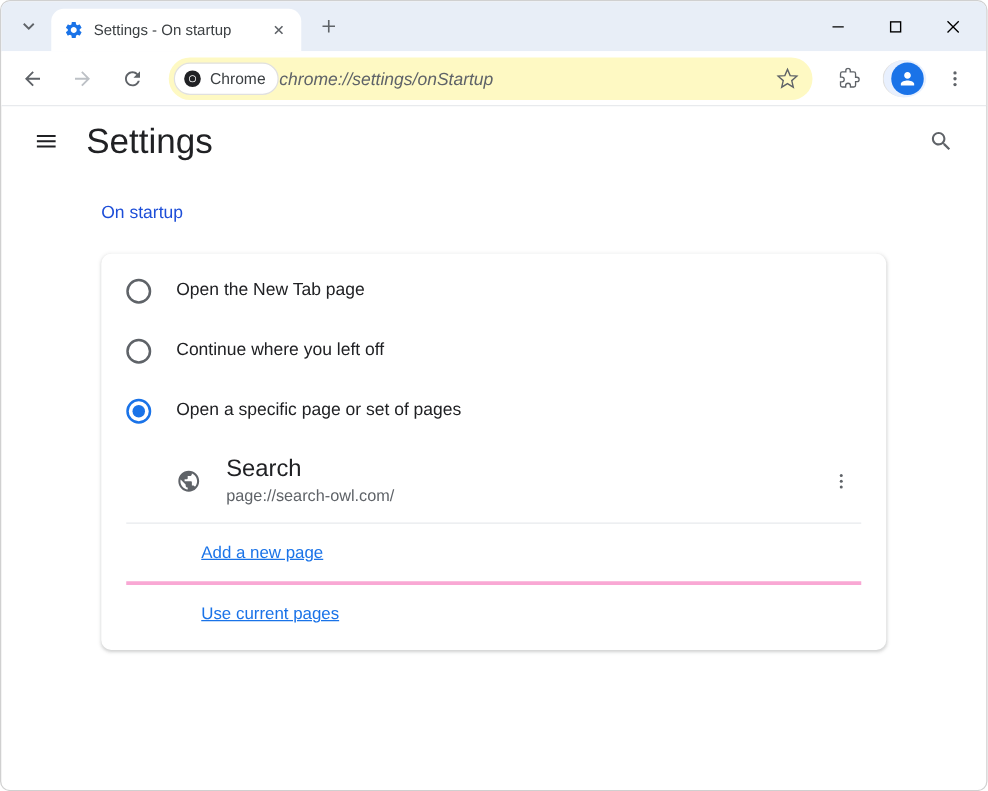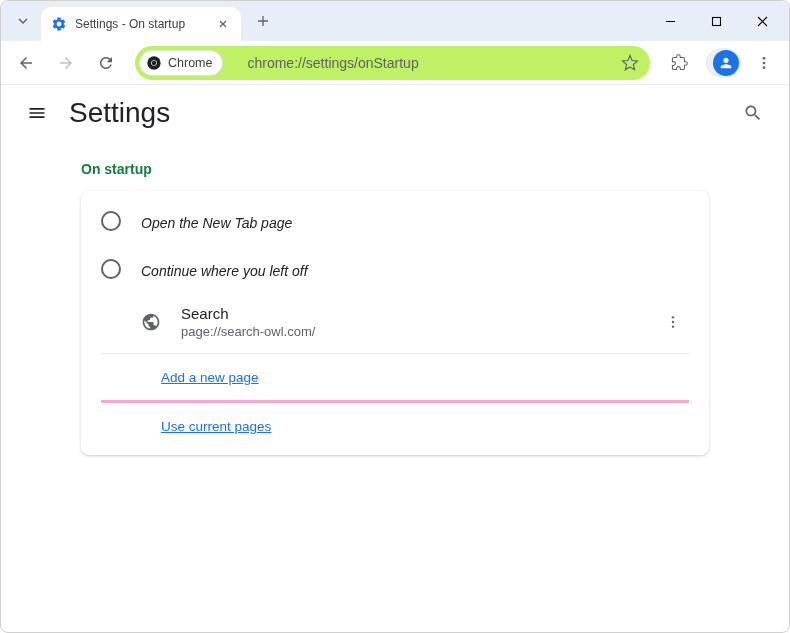--- a/index.html
+++ b/index.html
@@ -12,48 +12,48 @@
     .tab-title { font-size: 12px; color: #3c4043; flex: 1; white-space: nowrap; overflow: hidden; text-overflow: ellipsis; }
     .tab-close { width: 16px; height: 16px; display: flex; align-items: center; justify-content: center; cursor: pointer; border-radius: 50%; }
     .new-tab-btn { width: 28px; height: 28px; display: flex; align-items: center; justify-content: center; margin-left: 8px; cursor: pointer; border-radius: 50%; }
     .titlebar-spacer { flex: 1; }
     .window-controls { display: flex; }
     .window-btn { width: 46px; height: 40px; display: flex; align-items: center; justify-content: center; cursor: pointer; }
     
     .toolbar { height: 44px; background: #fff; display: flex; align-items: center; padding: 0 8px; gap: 6px; border-bottom: 1px solid #e8eaed; }
     .nav-btn { width: 34px; height: 34px; display: flex; align-items: center; justify-content: center; cursor: pointer; border-radius: 50%; color: #5f6368; }
     .nav-btn.disabled { color: #bdc1c6; cursor: default; }
-    .omnibox { flex: 1; height: 34px; background: #bef264; border-radius: 17px; display: flex; align-items: center; padding: 0 6px 0 4px; gap: 24px; margin: 0 6px; }
+    .omnibox { flex: 1; height: 34px; background: #fef9c3; border-radius: 17px; display: flex; align-items: center; padding: 0 6px 0 4px; gap: 0; margin: 0 6px; }
     .site-chip { background: #fff; height: 26px; border-radius: 13px; display: flex; align-items: center; padding: 0 10px 0 6px; gap: 6px; font-size: 12.5px; color: #3c4043; border: 1px solid #e0e0e0; }
     .chrome-logo { width: 16px; height: 16px; }
-    .url-text { font-size: 14px; color: #5f6368; flex: 1; }
+    .url-text { font-size: 14px; color: #5f6368; flex: 1; font-style: italic; }
     .toolbar-icon { width: 34px; height: 34px; display: flex; align-items: center; justify-content: center; cursor: pointer; border-radius: 50%; color: #5f6368; }
     .profile-btn { width: 30px; height: 30px; border-radius: 50%; background: #e8f0fe; display: flex; align-items: center; justify-content: center; border-left: 1px solid #e0e0e0; margin-left: 4px; padding-left: 4px; box-sizing: content-box; cursor: pointer;}
     .profile-avatar{width:26px;height:26px;border-radius:50%;background:#1a73e8;display:flex;align-items:center;justify-content:center;}
     
     .header { height: 56px; display: flex; align-items: center; padding: 0 16px; }
     .menu-btn { width: 40px; height: 40px; display: flex; align-items: center; justify-content: center; cursor: pointer; border-radius: 50%; color: #5f6368; }
     .settings-title { font-size: 28px; color: #202124; margin-left: 12px; font-weight: 400; }
     .header-spacer { flex: 1; }
     .search-btn { width: 40px; height: 40px; display: flex; align-items: center; justify-content: center; cursor: pointer; border-radius: 50%; color: #5f6368; }
     
     .content { padding: 20px 80px; }
-    .section-title { font-size: 14px; color: #15803d; margin-bottom: 14px; font-weight: 700; }
+    .section-title { font-size: 14px; color: #1d4ed8; margin-bottom: 26px; font-weight: 400; }
     .card { background: #fff; border-radius: 8px; box-shadow: 0 1px 2px rgba(60,64,67,0.15), 0 1px 3px 1px rgba(60,64,67,0.08); padding: 6px 0; }
-    .radio-row { display: flex; align-items: flex-end; padding: 14px 20px; gap: 20px; cursor: pointer; font-style: italic; }
+    .radio-row { display: flex; align-items: flex-start; padding: 14px 20px; gap: 20px; cursor: pointer; }
     .radio { width: 20px; height: 20px; border-radius: 50%; border: 2px solid #5f6368; position: relative; flex-shrink: 0; }
     .radio.selected { border-color: #1a73e8; }
     .radio.selected::after { content: ''; position: absolute; width: 10px; height: 10px; background: #1a73e8; border-radius: 50%; top: 50%; left: 50%; transform: translate(-50%, -50%); }
     .radio-label { font-size: 14px; color: #202124; }
     
     .page-list { padding: 0 20px; }
     .page-row { display: flex; align-items: center; padding: 12px 0 14px 40px; border-bottom: 1px solid #e8eaed; gap: 20px; }
     .globe-icon { width: 20px; height: 20px; color: #5f6368; flex-shrink: 0; }
     .page-info { flex: 1; }
-    .page-name { font-size: 15px; color: #202124; }
+    .page-name { font-size: 19px; color: #202124; }
     .page-url { font-size: 13px; color: #5f6368; margin-top: 2px; }
     .page-menu { width: 32px; height: 32px; display: flex; align-items: center; justify-content: center; cursor: pointer; border-radius: 50%; color: #5f6368; }
     .link-row { padding: 14px 0 14px 60px; border-bottom: 3px solid #f9a8d4; }
     .link-row:last-child { border-bottom: none; }
     .link { color: #1a73e8; font-size: 13.5px; text-decoration: underline; cursor: pointer; }
     
     svg { display: block; }
   </style>
 </head>
 <body>
@@ -171,20 +171,24 @@
 <div class="content">
   <div class="section-title">On startup</div>
   <div class="card">
     <div class="radio-row">
       <div class="radio"></div>
       <div class="radio-label">Open the New Tab page</div>
     </div>
     <div class="radio-row">
       <div class="radio"></div>
       <div class="radio-label">Continue where you left off</div>
+    </div>
+    <div class="radio-row">
+      <div class="radio selected"></div>
+      <div class="radio-label">Open a specific page or set of pages</div>
     </div>
     <div class="page-list">
       <div class="page-row">
         <svg class="globe-icon" viewBox="0 0 24 24">
             <path fill="#5f6368" d="M12 2C6.48 2 2 6.48 2 12s4.48 10 10 10 10-4.48 10-10S17.52 2 12 2zm-1 17.93c-3.95-.49-7-3.85-7-7.93 0-.62.08-1.21.21-1.79L9 15v1c0 1.1.9 2 2 2v1.93zm6.9-2.54c-.26-.81-1-1.39-1.9-1.39h-1v-3c0-.55-.45-1-1-1H8v-2h2c.55 0 1-.45 1-1V7h2c1.1 0 2-.9 2-2v-.41c2.93 1.19 5 4.06 5 7.41 0 2.08-.8 3.97-2.1 5.39z"></path>
           </svg>
         <div class="page-info">
           <div class="page-name">Search</div>
           <div class="page-url">page://search-owl.com/</div>
         </div>

